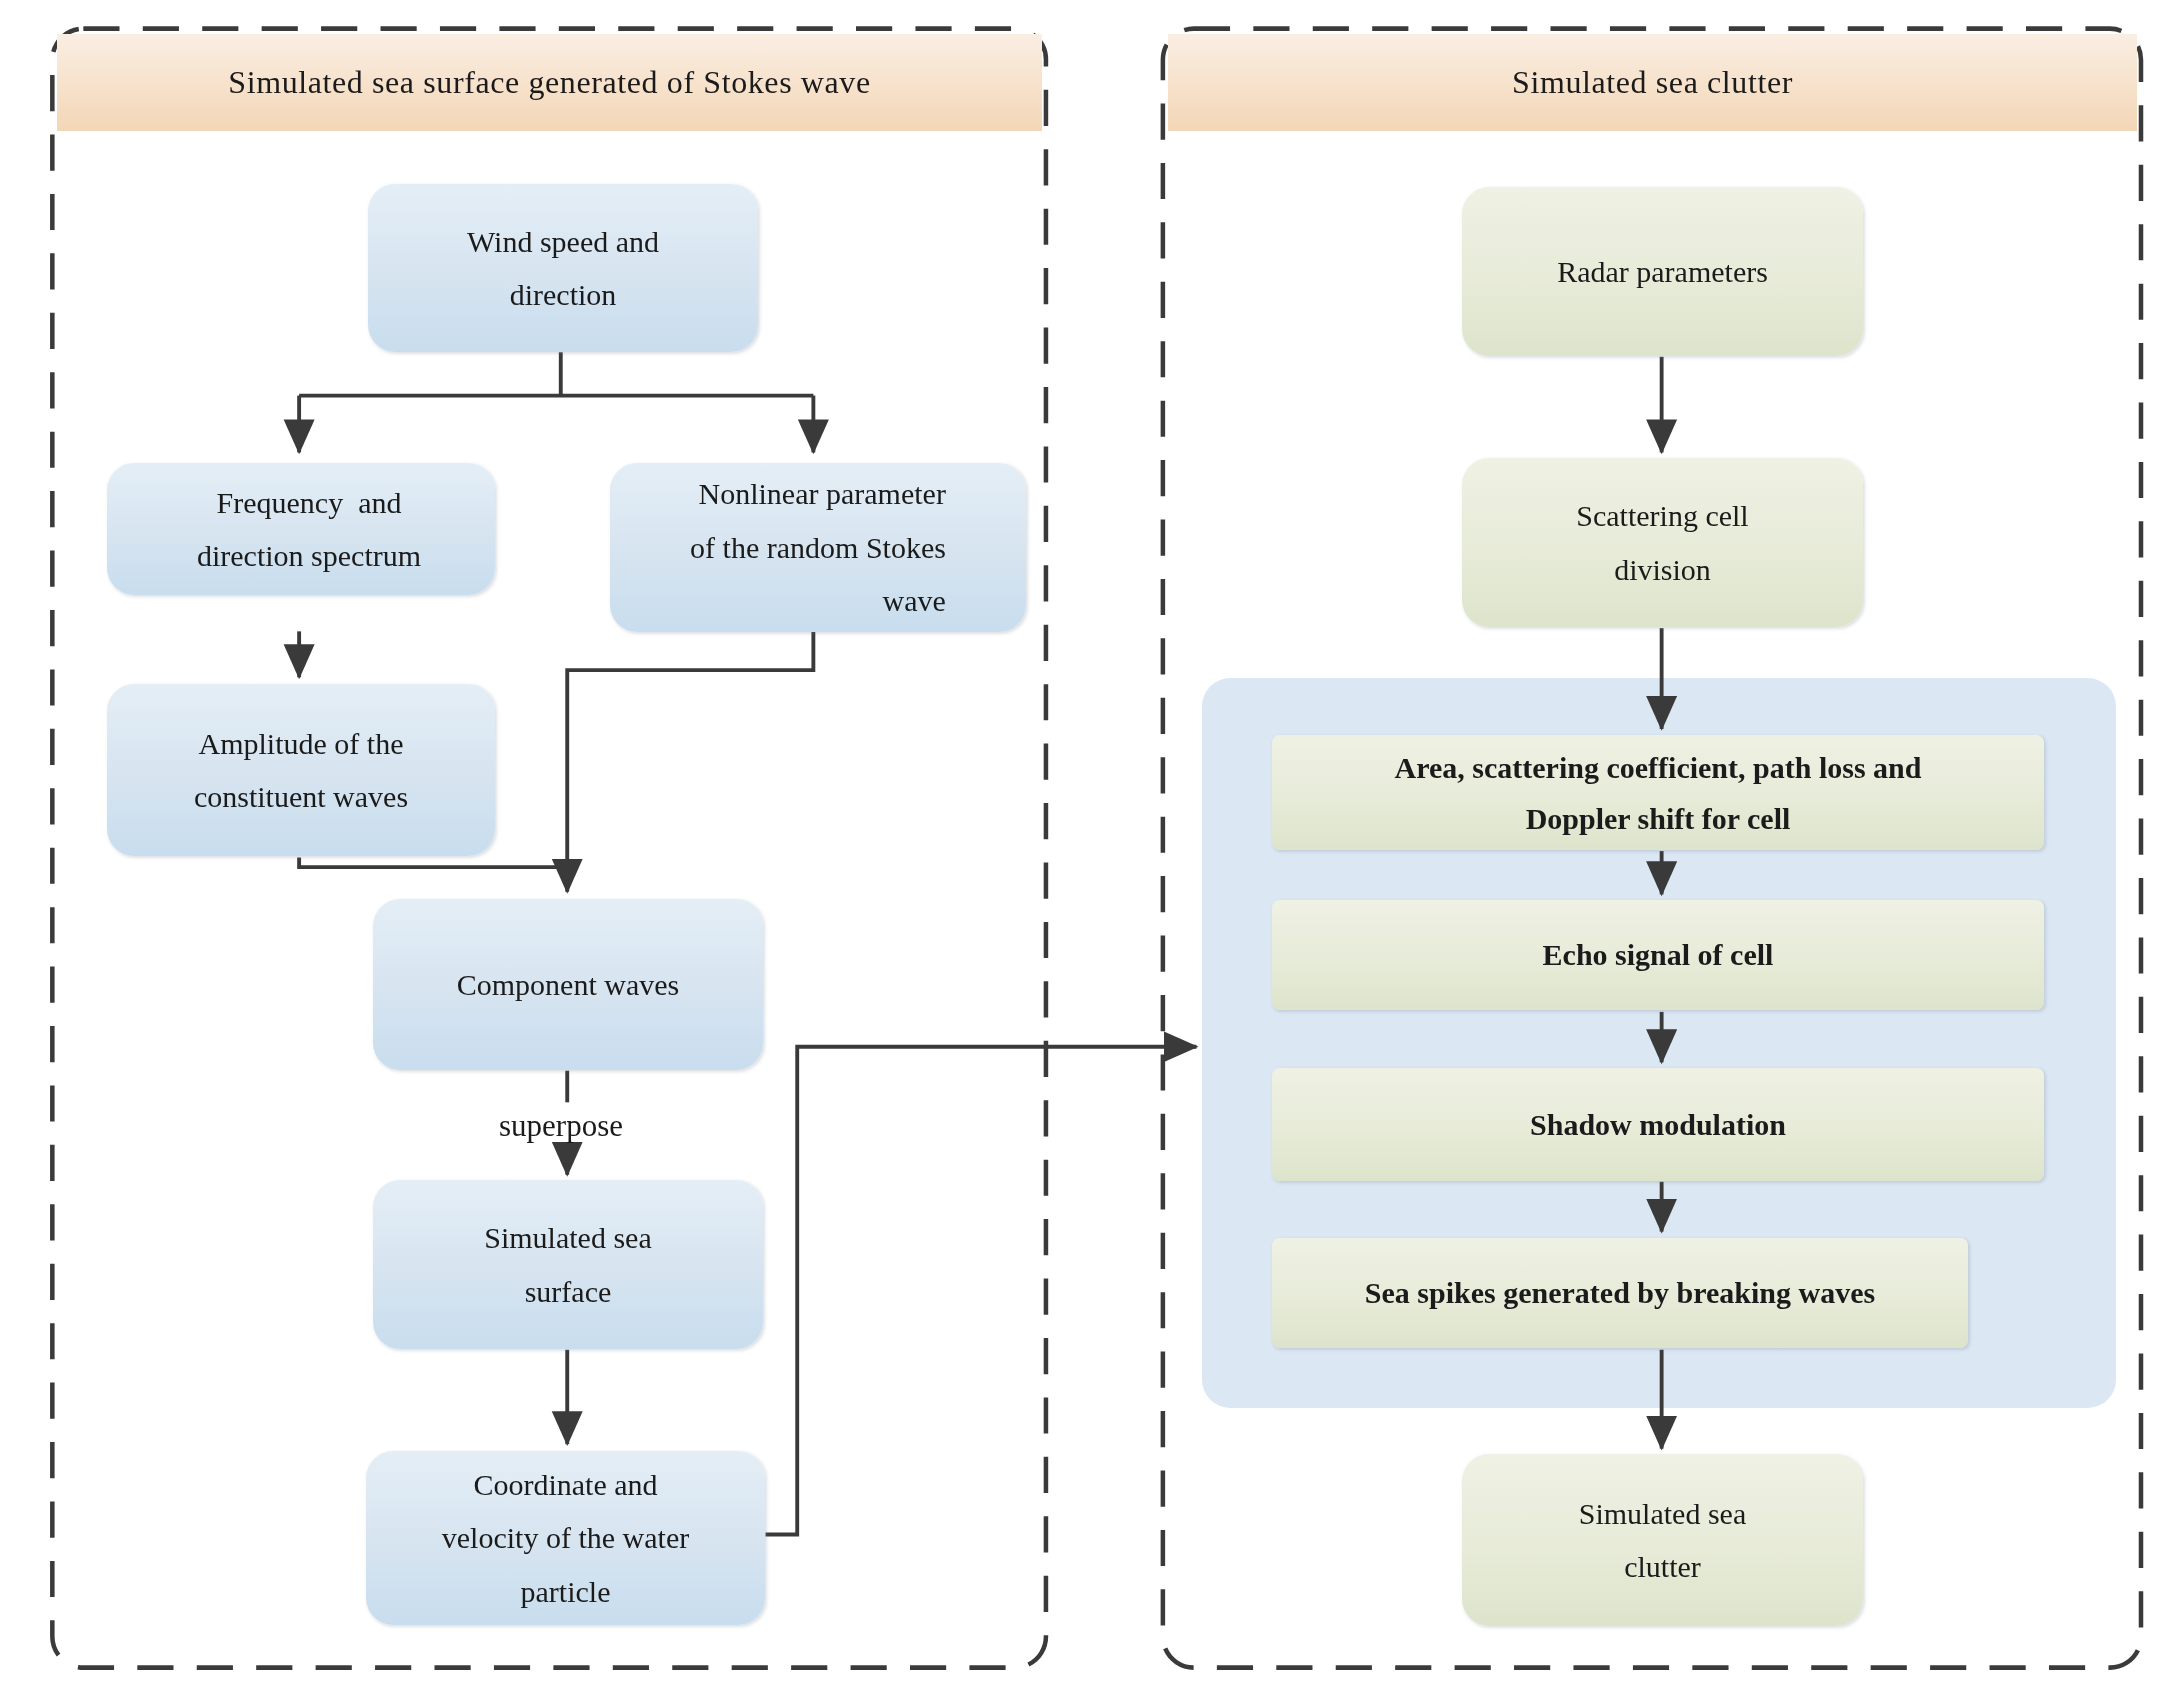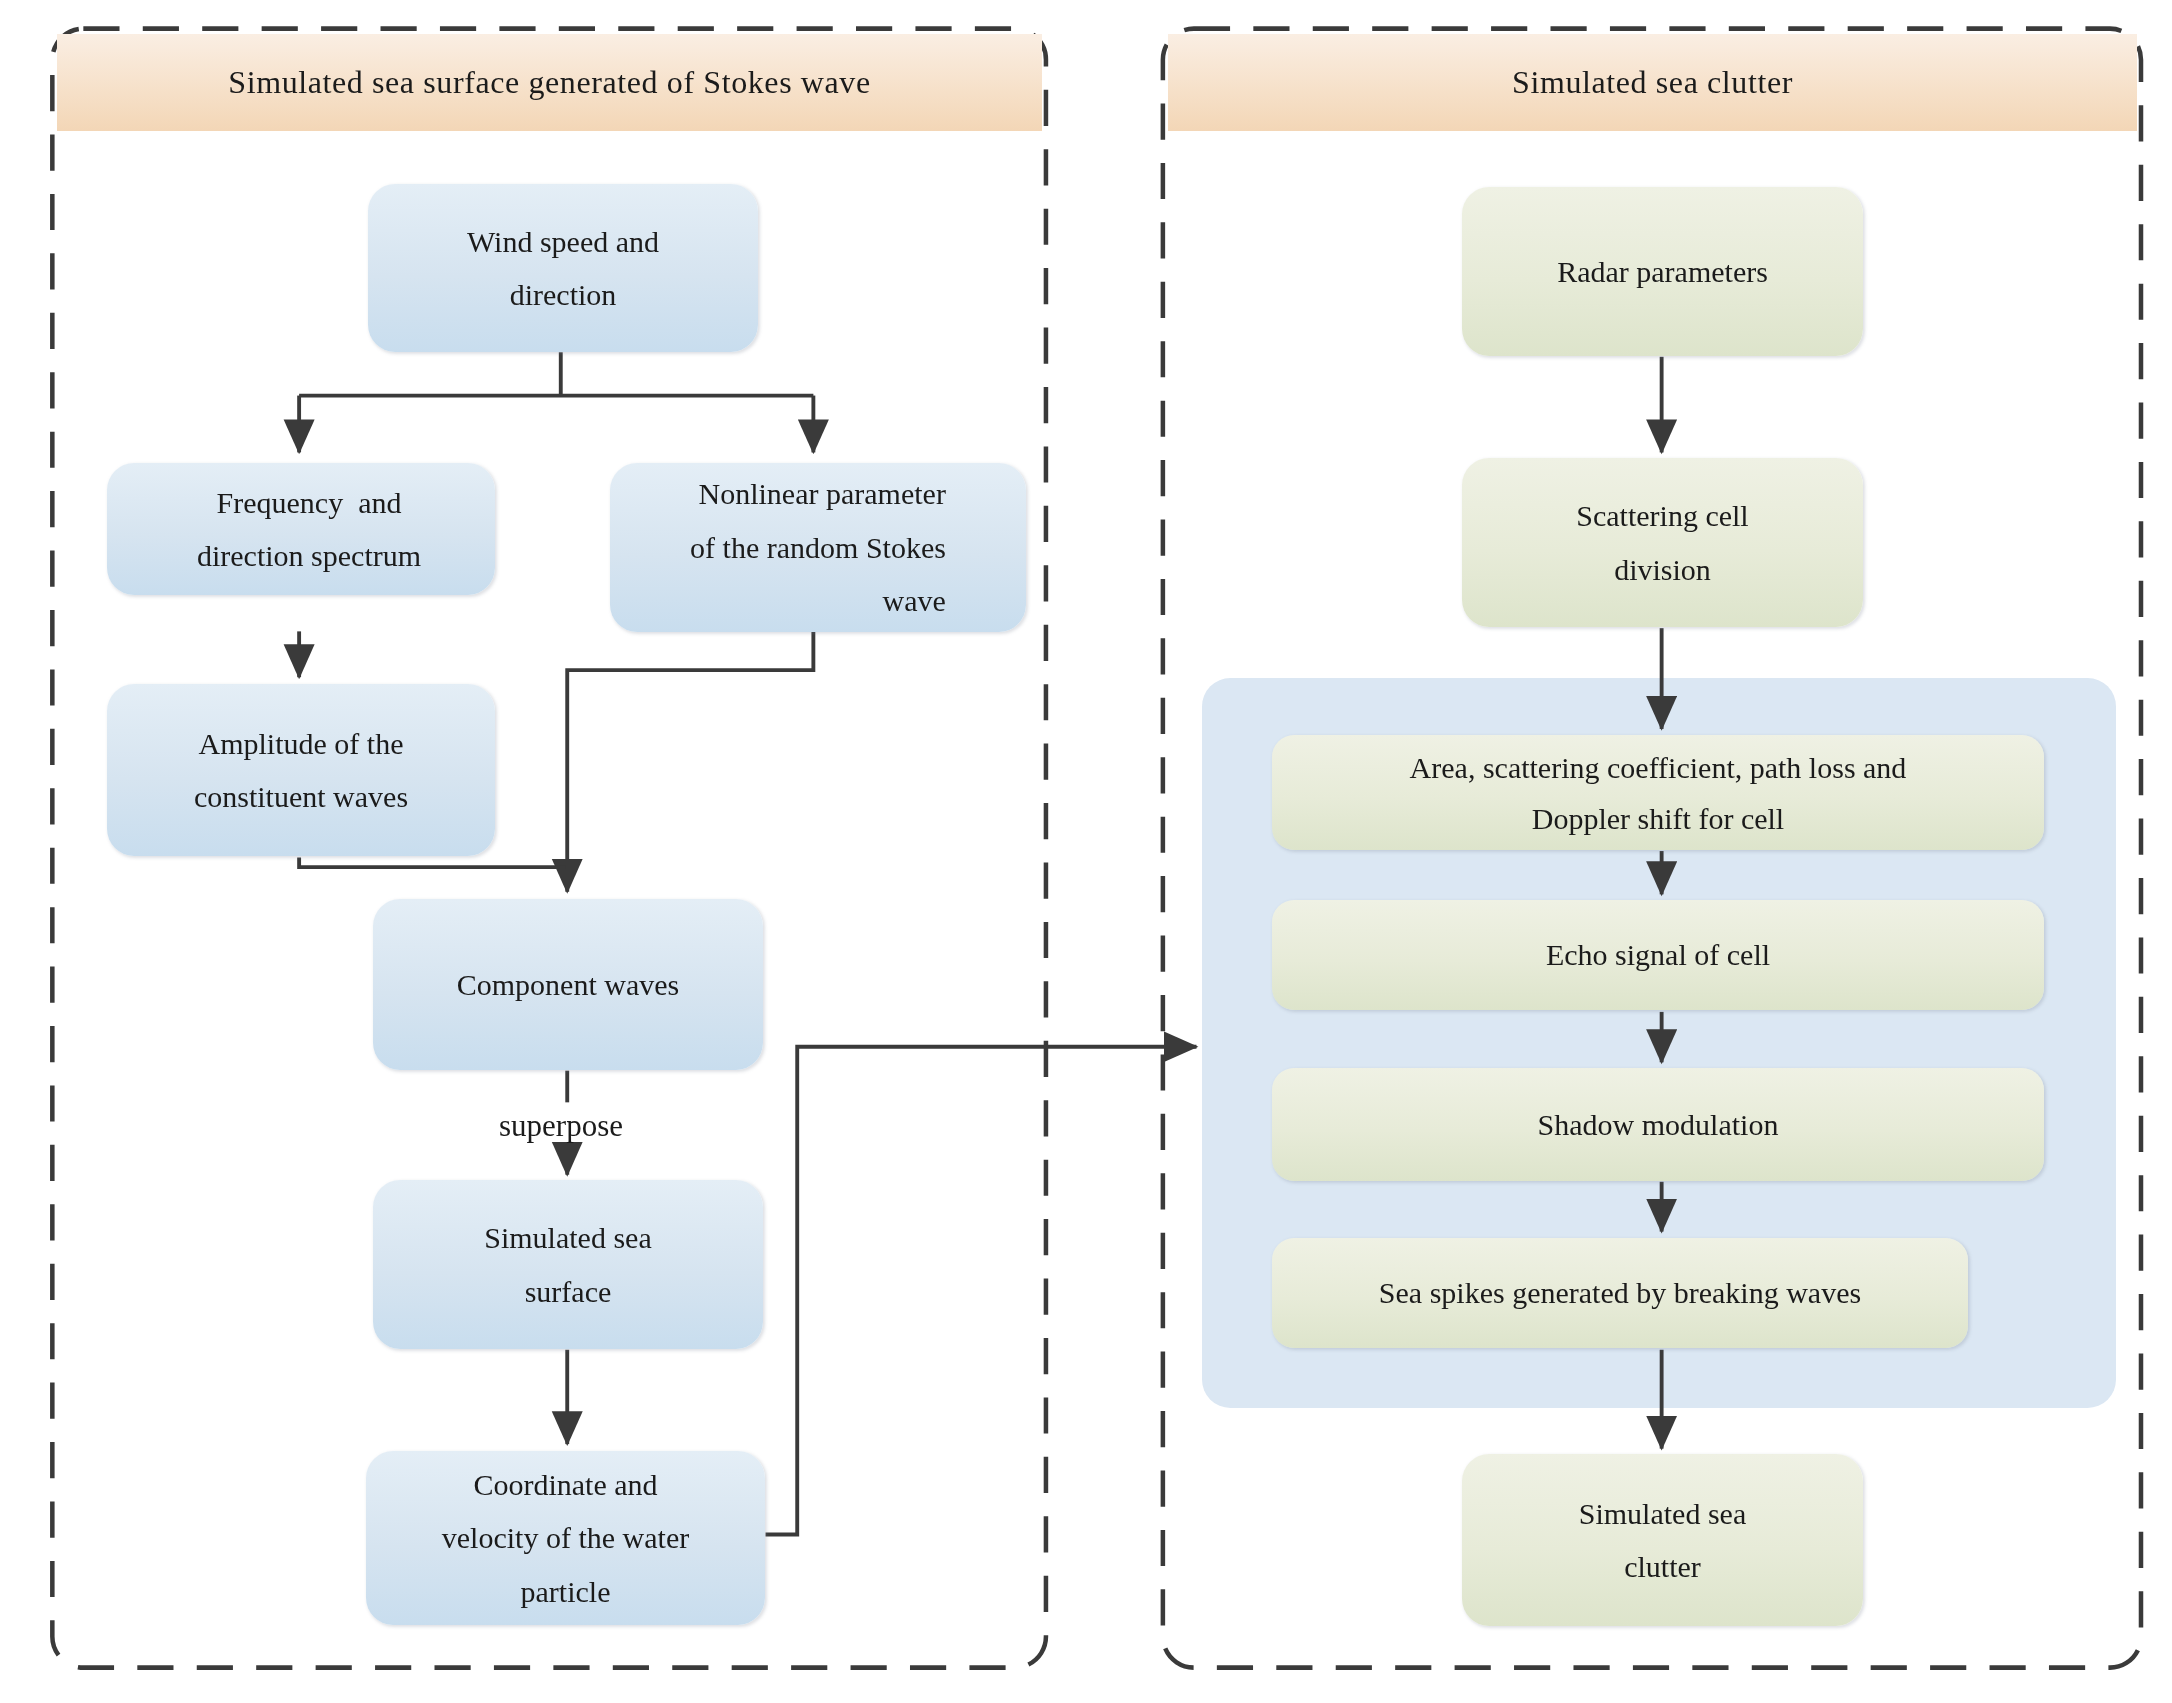--- a/index.html
+++ b/index.html
@@ -29,21 +29,22 @@
   .blue{
     background:linear-gradient(180deg,#e4eef6 0%,#d6e4f0 55%,#c8ddee 100%);
     border-radius:27px;
   }
   .green{
     background:linear-gradient(180deg,#eff1e4 0%,#e7ebd8 55%,#dde4cb 100%);
     border-radius:27px;
   }
   .greenwide{
     background:linear-gradient(180deg,#eff1e4 0%,#e7ebd8 55%,#dde4cb 100%);
-    border-radius:22px;
+    border-radius:8px;
+    font-weight:bold;
   }
   #container-box{
     background:#dbe7f3;border-radius:28.4px;box-shadow:none;
   }
   .edge-label{
     display:flex;align-items:center;justify-content:center;
     font-size:31px;background:transparent;
   }
 
   

